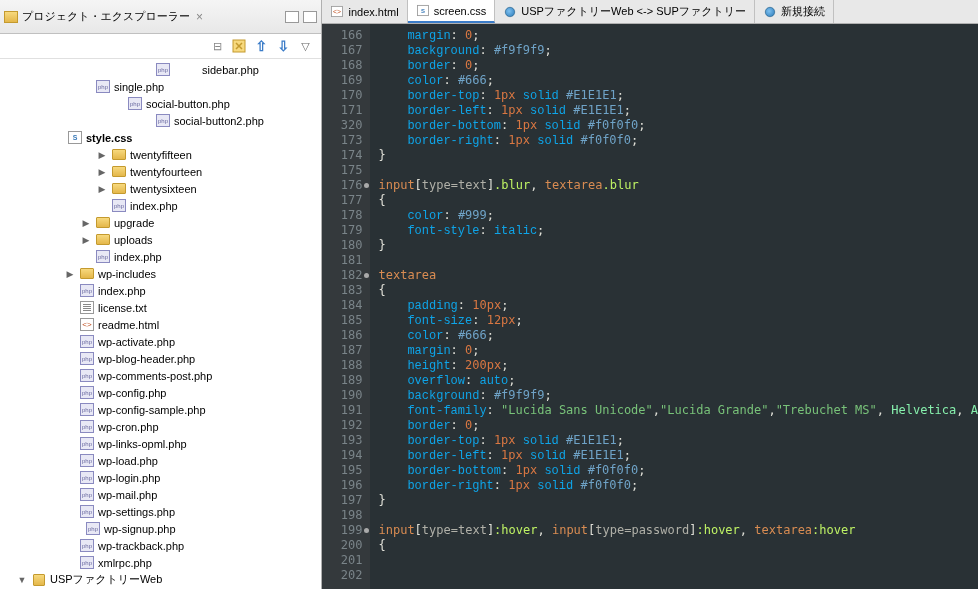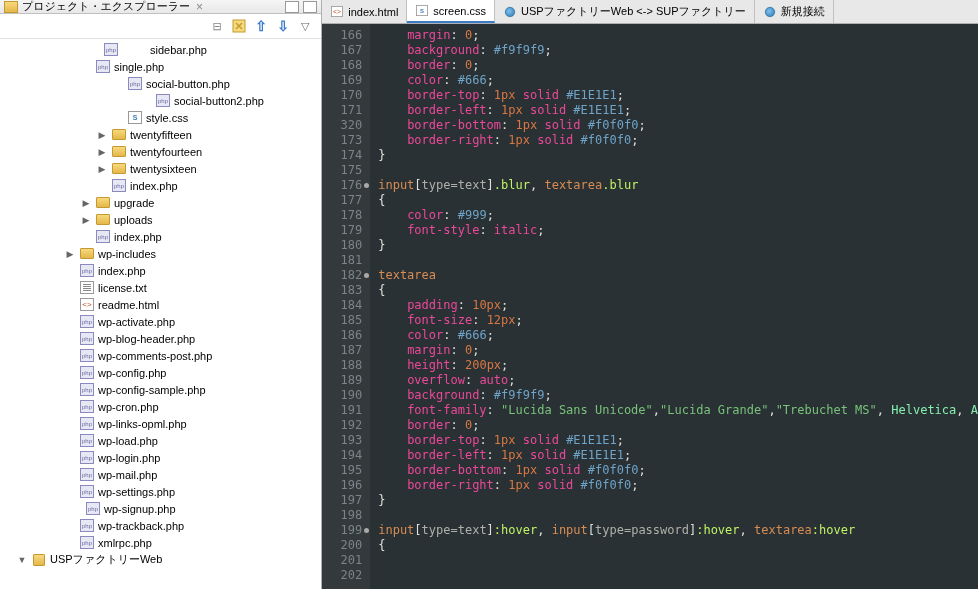--- a/index.html
+++ b/index.html
@@ -1,21 +1,21 @@
 <!DOCTYPE html>
 <html><head>
 <meta charset="utf-8">
 <style>
 * { box-sizing: border-box; margin: 0; padding: 0; }
 body { font-family: "Lucida Grande", sans-serif; font-size: 11px; background: #eeeeee; overflow: hidden; width: 978px; height: 589px; }
 .container { display: flex; width: 978px; height: 589px; }
 
 
 .explorer { width: 338px; height: 589px; background: #fff; display: flex; flex-direction: column; border-right: 1px solid #b0b0b0; }
-.explorer-header { display: flex; align-items: center; background: linear-gradient(#f5f5f5, #e8e8e8); border-bottom: 1px solid #c0c0c0; height: 14px; padding: 0 4px; }
+.explorer-header { display: flex; align-items: center; background: linear-gradient(#f5f5f5, #e8e8e8); border-bottom: 1px solid #c0c0c0; height: 34px; padding: 0 4px; }
 .explorer-header .title { display: flex; align-items: center; gap: 4px; }
 .explorer-header .close-x { margin-left: 6px; color: #888; font-size: 12px; cursor: pointer; }
 .explorer-header .spacer { flex: 1; }
 .win-btn { width: 14px; height: 12px; border: 1px solid #999; background: #fff; margin-left: 4px; cursor: pointer; display: inline-block; }
 .explorer-toolbar { display: flex; justify-content: flex-end; align-items: center; padding: 4px 8px; gap: 6px; background: #fff; border-bottom: 1px solid #e0e0e0; }
 .toolbar-icon { width: 16px; height: 16px; display: flex; align-items: center; justify-content: center; cursor: pointer; }
 .tree { flex: 1; overflow-y: auto; overflow-x: hidden; padding: 2px 0; background: #fff; }
 .tree-row { display: flex; align-items: center; height: 17px; padding-left: 4px; white-space: nowrap; cursor: pointer; }
 .twisty { width: 12px; height: 12px; display: inline-flex; align-items: center; justify-content: center; font-size: 9px; color: #666; }
 .twisty.empty { visibility: hidden; }
@@ -28,21 +28,21 @@
 .tab { display: flex; align-items: center; gap: 4px; padding: 0 8px; border-right: 1px solid #c0c0c0; background: #e8e8e8; cursor: pointer; white-space: nowrap; font-size: 11px; }
 .tab.active { background: #fff; border-bottom: 2px solid #3b7cc8; }
 .tab-icon { width: 14px; height: 14px; display: inline-flex; align-items: center; justify-content: center; }
 .code-area { flex: 1; background: #293135; display: flex; font-family: Menlo, Monaco, monospace; font-size: 12px; overflow: hidden; line-height: 15px; }
 .gutter { background: #34393c; padding: 4px 0; text-align: right; width: 48px; }
 .gutter .ln { color: #7a8489; padding: 0 8px 0 4px; height: 15px; }
 .gutter .ln.fold { position: relative; }
 .gutter .ln.fold::after { content: ""; position: absolute; right: 1px; top: 5px; width: 5px; height: 5px; background: #aaa; border-radius: 50%; }
 .code { padding: 4px 0 4px 8px; white-space: pre; color: #d0d0c8; }
 .code .line { height: 15px; }
-.k-prop { color: #ec4899; }
+.k-prop { color: #0ea5e9; font-family: Liberation Mono, monospace; }
 .k-punc { color: #e0e0d8; }
 .k-num { color: #d97742; }
 .k-str { color: #78c279; }
 .k-id { color: #6fa3c7; }
 .k-attr { color: #b0b0a8; }
 .k-pseudo { color: #bef264; }
 .k-red { color: #86efac; }
 .k-tag { color: #d98c52; }
 
 
@@ -85,21 +85,21 @@
         <svg viewBox="0 0 16 16">
             <rect x="2" y="2" width="12" height="12" fill="#f7d97e" stroke="#c49a2e"></rect>
             <path d="M5 5 L11 11 M11 5 L5 11" stroke="#c49a2e" stroke-width="1.5"></path>
           </svg>
       </span>
       <span class="toolbar-icon arrow-up">⇧</span>
       <span class="toolbar-icon arrow-down">⇩</span>
       <span class="toolbar-icon" style="color:#666">▽</span>
     </div>
     <div class="tree" id="tree">
-        <div class="tree-row" style="padding-left: 60px; gap: 28px;">
+        <div class="tree-row" style="padding-left: 112px; gap: 28px;">
           <span class="twisty empty">▶</span>
           <span class="ficon">
             <span class="ic-php"></span>
           </span>
           <span class="flabel">sidebar.php</span>
         </div>
         <div class="tree-row" style="padding-left: 80px;">
           <span class="twisty empty">▶</span>
           <span class="ficon">
             <span class="ic-php"></span>
@@ -113,21 +113,21 @@
           </span>
           <span class="flabel">social-button.php</span>
         </div>
         <div class="tree-row" style="padding-left: 112px; margin-left: 28px;">
           <span class="twisty empty">▶</span>
           <span class="ficon">
             <span class="ic-php"></span>
           </span>
           <span class="flabel">social-button2.php</span>
         </div>
-        <div class="tree-row" style="padding-left: 112px;">
+        <div class="tree-row" style="padding-left: 52px; font-weight: bold;">
           <span class="twisty empty">▶</span>
           <span class="ficon">
             <span class="ic-css"></span>
           </span>
           <span class="flabel">style.css</span>
         </div>
         <div class="tree-row" style="padding-left: 96px;">
           <span class="twisty">▶</span>
           <span class="ficon">
             <span class="ic-folder"></span>

